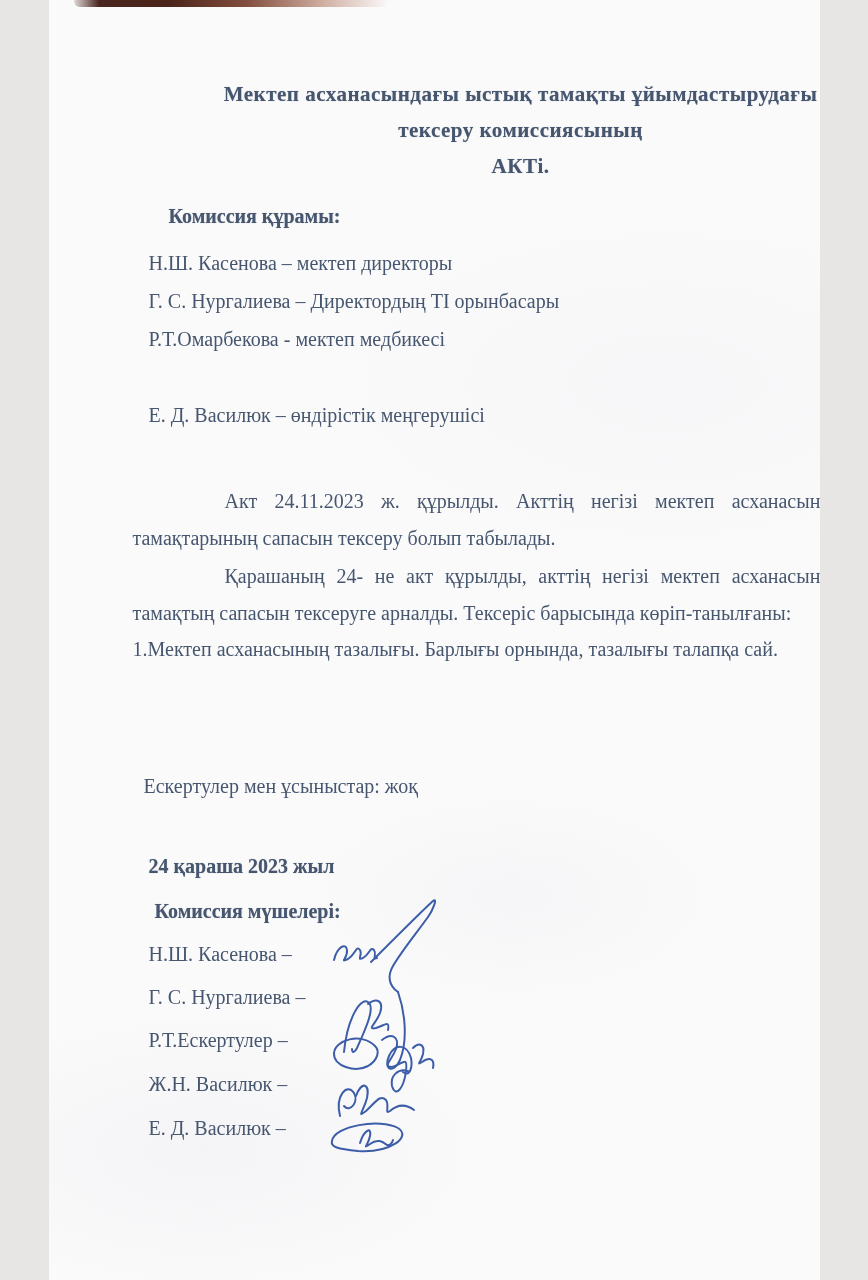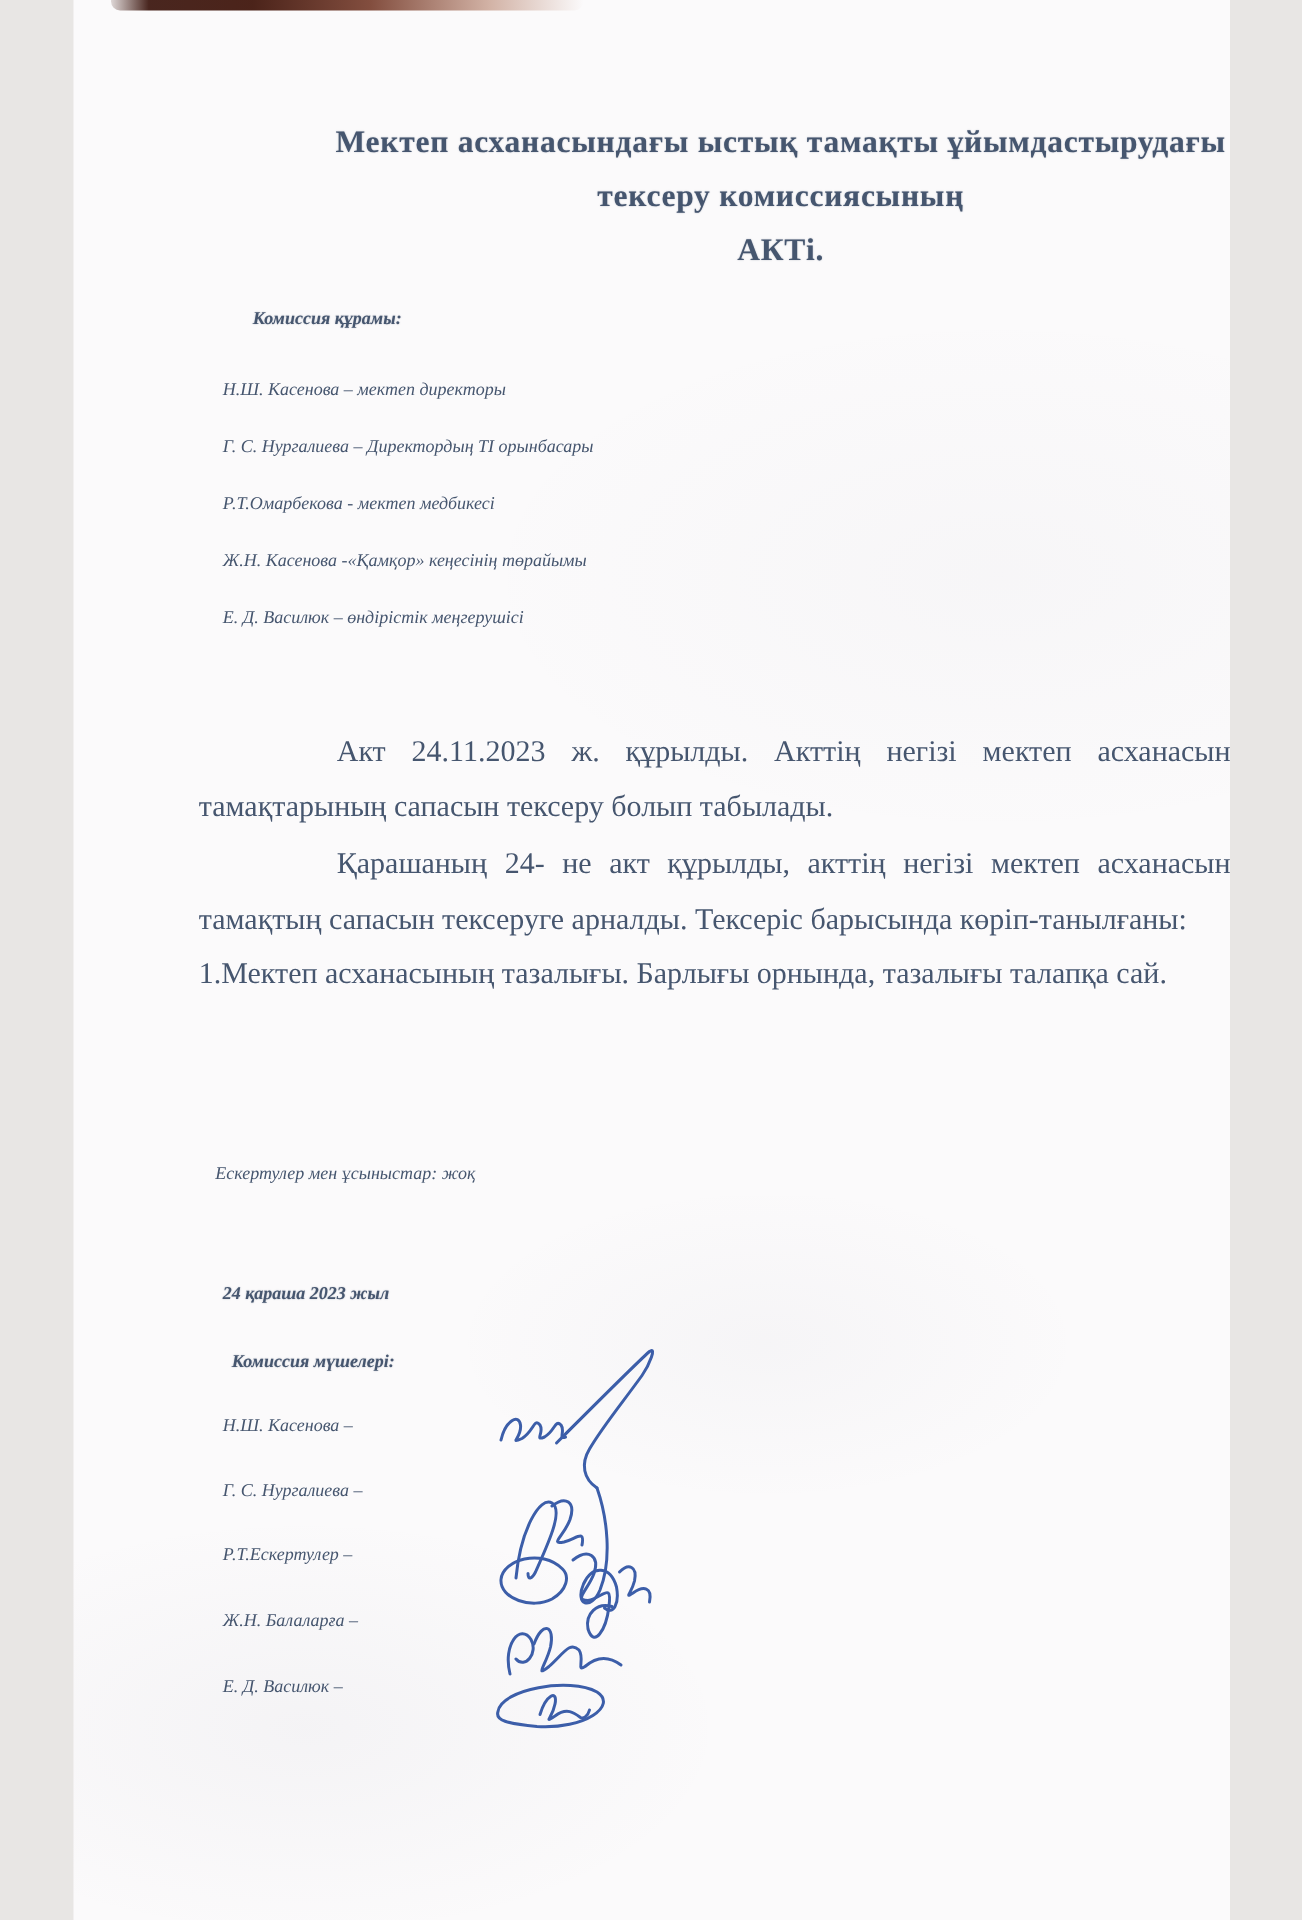--- a/index.html
+++ b/index.html
@@ -22,21 +22,21 @@
       rgba(60,18,10,0.15), rgba(58,20,12,0.92) 8%, rgba(66,24,14,0.95) 30%,
       rgba(110,48,30,0.85) 55%, rgba(160,90,60,0.45) 80%, rgba(180,110,80,0.0));
     border-radius:0 0 6px 6px;
   }
   .title{
     position:absolute;left:84px;top:76px;width:776px;
     text-align:center;font-weight:bold;font-size:21px;line-height:36px;
     letter-spacing:0.5px;
     text-shadow:0 0 1px rgba(70,86,111,0.45);
   }
-  .line{position:absolute;font-size:12px;white-space:nowrap;font-style:italic;}
+  .line{position:absolute;font-size:20px;white-space:nowrap;}
   .bold{font-weight:bold;text-shadow:0 0 1px rgba(70,86,111,0.45);}
   .para{
     position:absolute;left:84px;width:712px;
     font-size:20px;line-height:37px;text-align:justify;
   }
   .indent{text-indent:92px;}
   .sig-overlay{position:absolute;left:270px;top:890px;width:230px;height:295px;}
   .sig-overlay path{fill:none;stroke:#3c5ea9;stroke-width:2;stroke-linecap:round;stroke-linejoin:round;}
 </style>
 </head>
@@ -50,35 +50,34 @@
     <div>Мектеп асханасындағы  ыстық тамақты ұйымдастырудағы</div>
     <div>тексеру комиссиясының</div>
     <div>АКТі.</div>
   </div>
 
   <div class="line bold" style="left:120px;top:205px;">Комиссия құрамы:</div>
 
   <div class="line" style="left:100px;top:252px;text-align:right;">Н.Ш. Касенова – мектеп директоры</div>
   <div class="line" style="left:100px;top:290px;">Г. С. Нургалиева – Директордың ТІ орынбасары</div>
   <div class="line" style="left:100px;top:328px;">Р.Т.Омарбекова - мектеп медбикесі</div>
-  <div class="line" style="left:100px;top:366px;">Ж.Н. Касенова -«Қамқор» кеңесінің төрайымы</div>
   <div class="line" style="left:100px;top:404px;">Е. Д. Василюк – өндірістік меңгерушісі</div>
 
   <div class="para indent" style="top:483px;">Акт 24.11.2023 ж. құрылды. Акттің негізі мектеп асханасының тамақтарының сапасын тексеру болып табылады.</div>
   <div class="para indent" style="top:558px;">Қарашаның 24- не  акт құрылды, акттің  негізі мектеп асханасының тамақтың сапасын тексеруге арналды. Тексеріс барысында  көріп-танылғаны:</div>
   <div class="para" style="top:631px;">1.Мектеп асханасының  тазалығы. Барлығы орнында, тазалығы талапқа сай.</div>
   <div class="line" style="left:95px;top:775px;">Ескертулер мен  ұсыныстар: жоқ</div>
 
   <div class="line bold" style="left:100px;top:855px;">24 қараша 2023 жыл</div>
   <div class="line bold" style="left:106px;top:900px;">Комиссия мүшелері:</div>
 
   <div class="line" style="left:100px;top:943px;">Н.Ш. Касенова –</div>
   <div class="line" style="left:100px;top:986px;">Г. С. Нургалиева –</div>
   <div class="line" style="left:100px;top:1029px;">Р.Т.Ескертулер –</div>
-  <div class="line" style="left:100px;top:1073px;">Ж.Н. Балаларға  –</div>
+  <div class="line" style="left:100px;top:1073px;">Ж.Н. Василюк  –</div>
   <div class="line" style="left:100px;top:1117px;">Е. Д. Василюк –</div>
 
   <svg class="sig-overlay" viewBox="0 0 230 295">
     <g>
       <path d="M15,70 C18,57 27,52 28,60 C29,68 20,73 29,69 C37,64 37,55 41,60 C44,65 37,71 44,68 C51,64 51,56 55,60 C58,64 53,70 58,68"></path>
       <path d="M52,72 C72,52 106,18 114,11 C119,7 114,20 109,27 C96,45 82,62 74,76 C68,86 70,96 79,102"></path>
     </g>
     <g>
       <path d="M25,162 C28,130 41,107 49,112 C57,117 46,140 38,158 C36,162 33,164 33,159"></path>
       <path d="M49,114 C58,107 65,111 61,123 C57,134 47,140 57,138 C65,136 71,129 69,140"></path>

